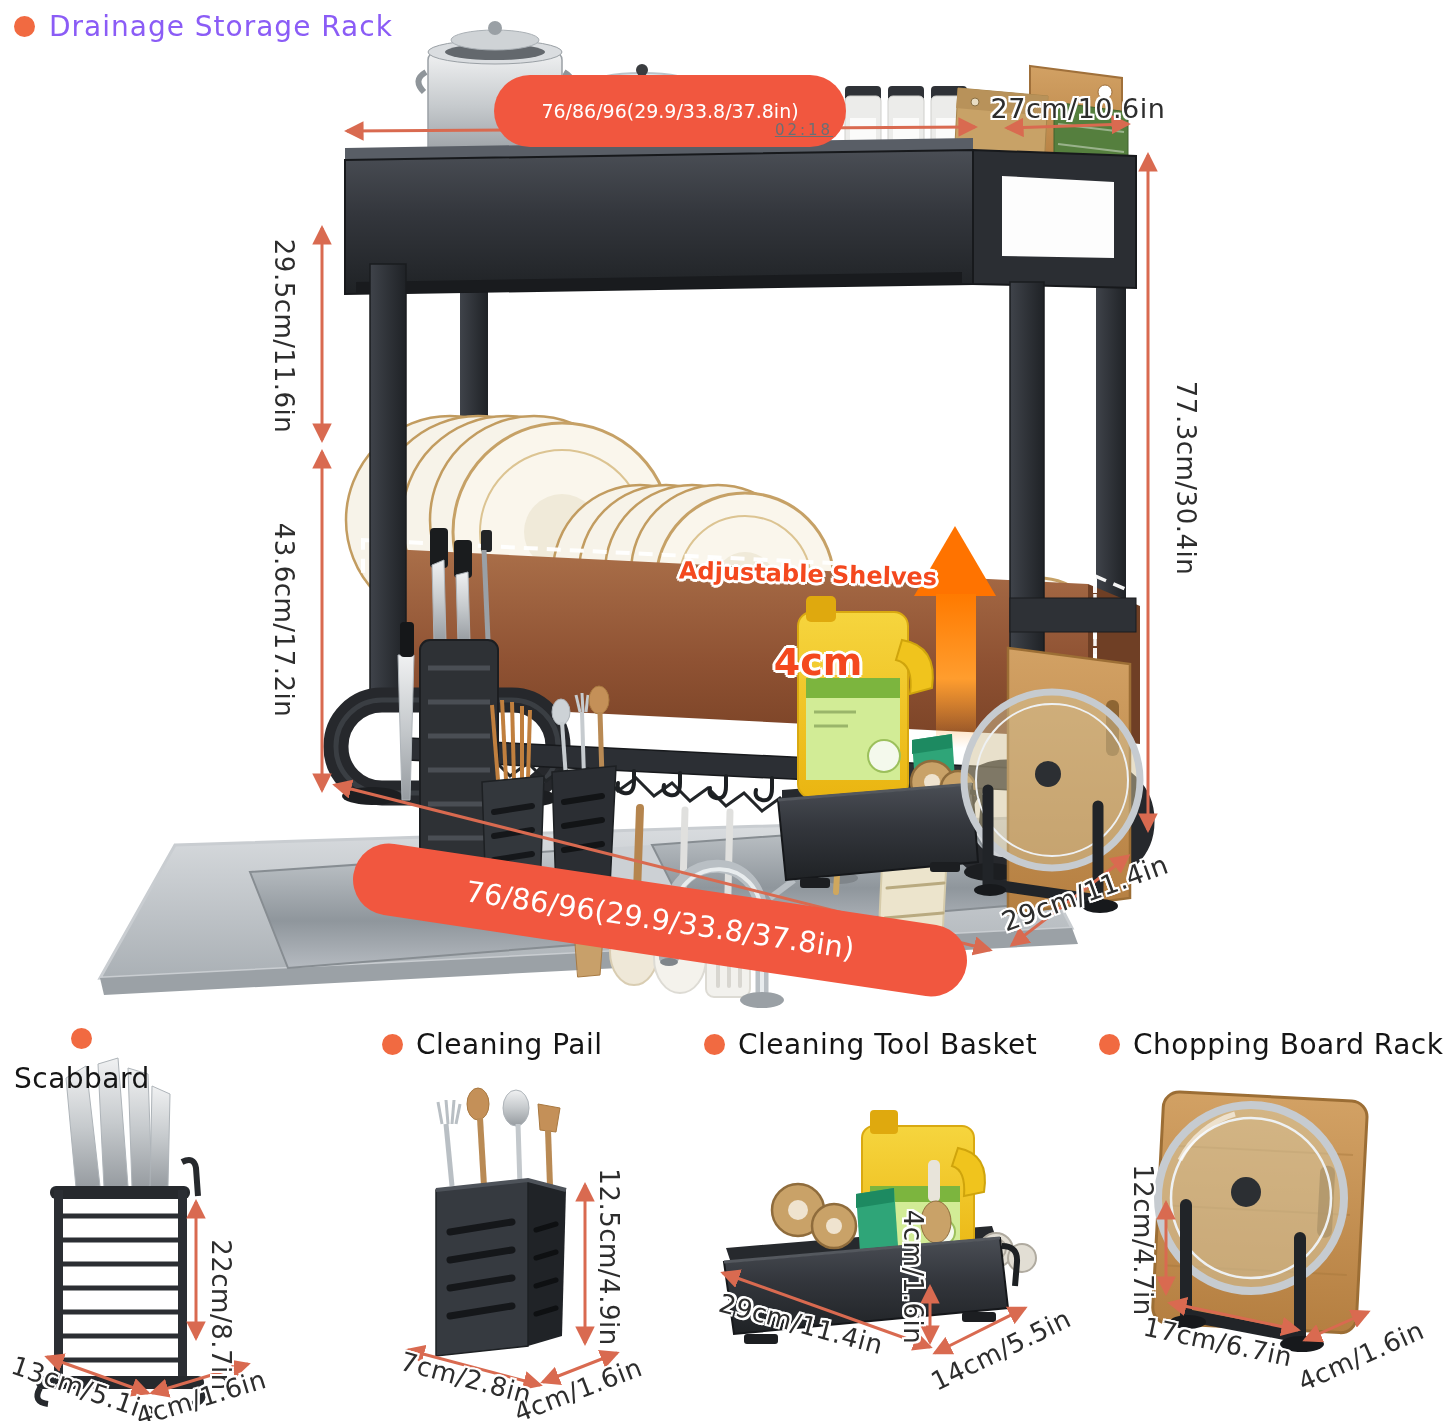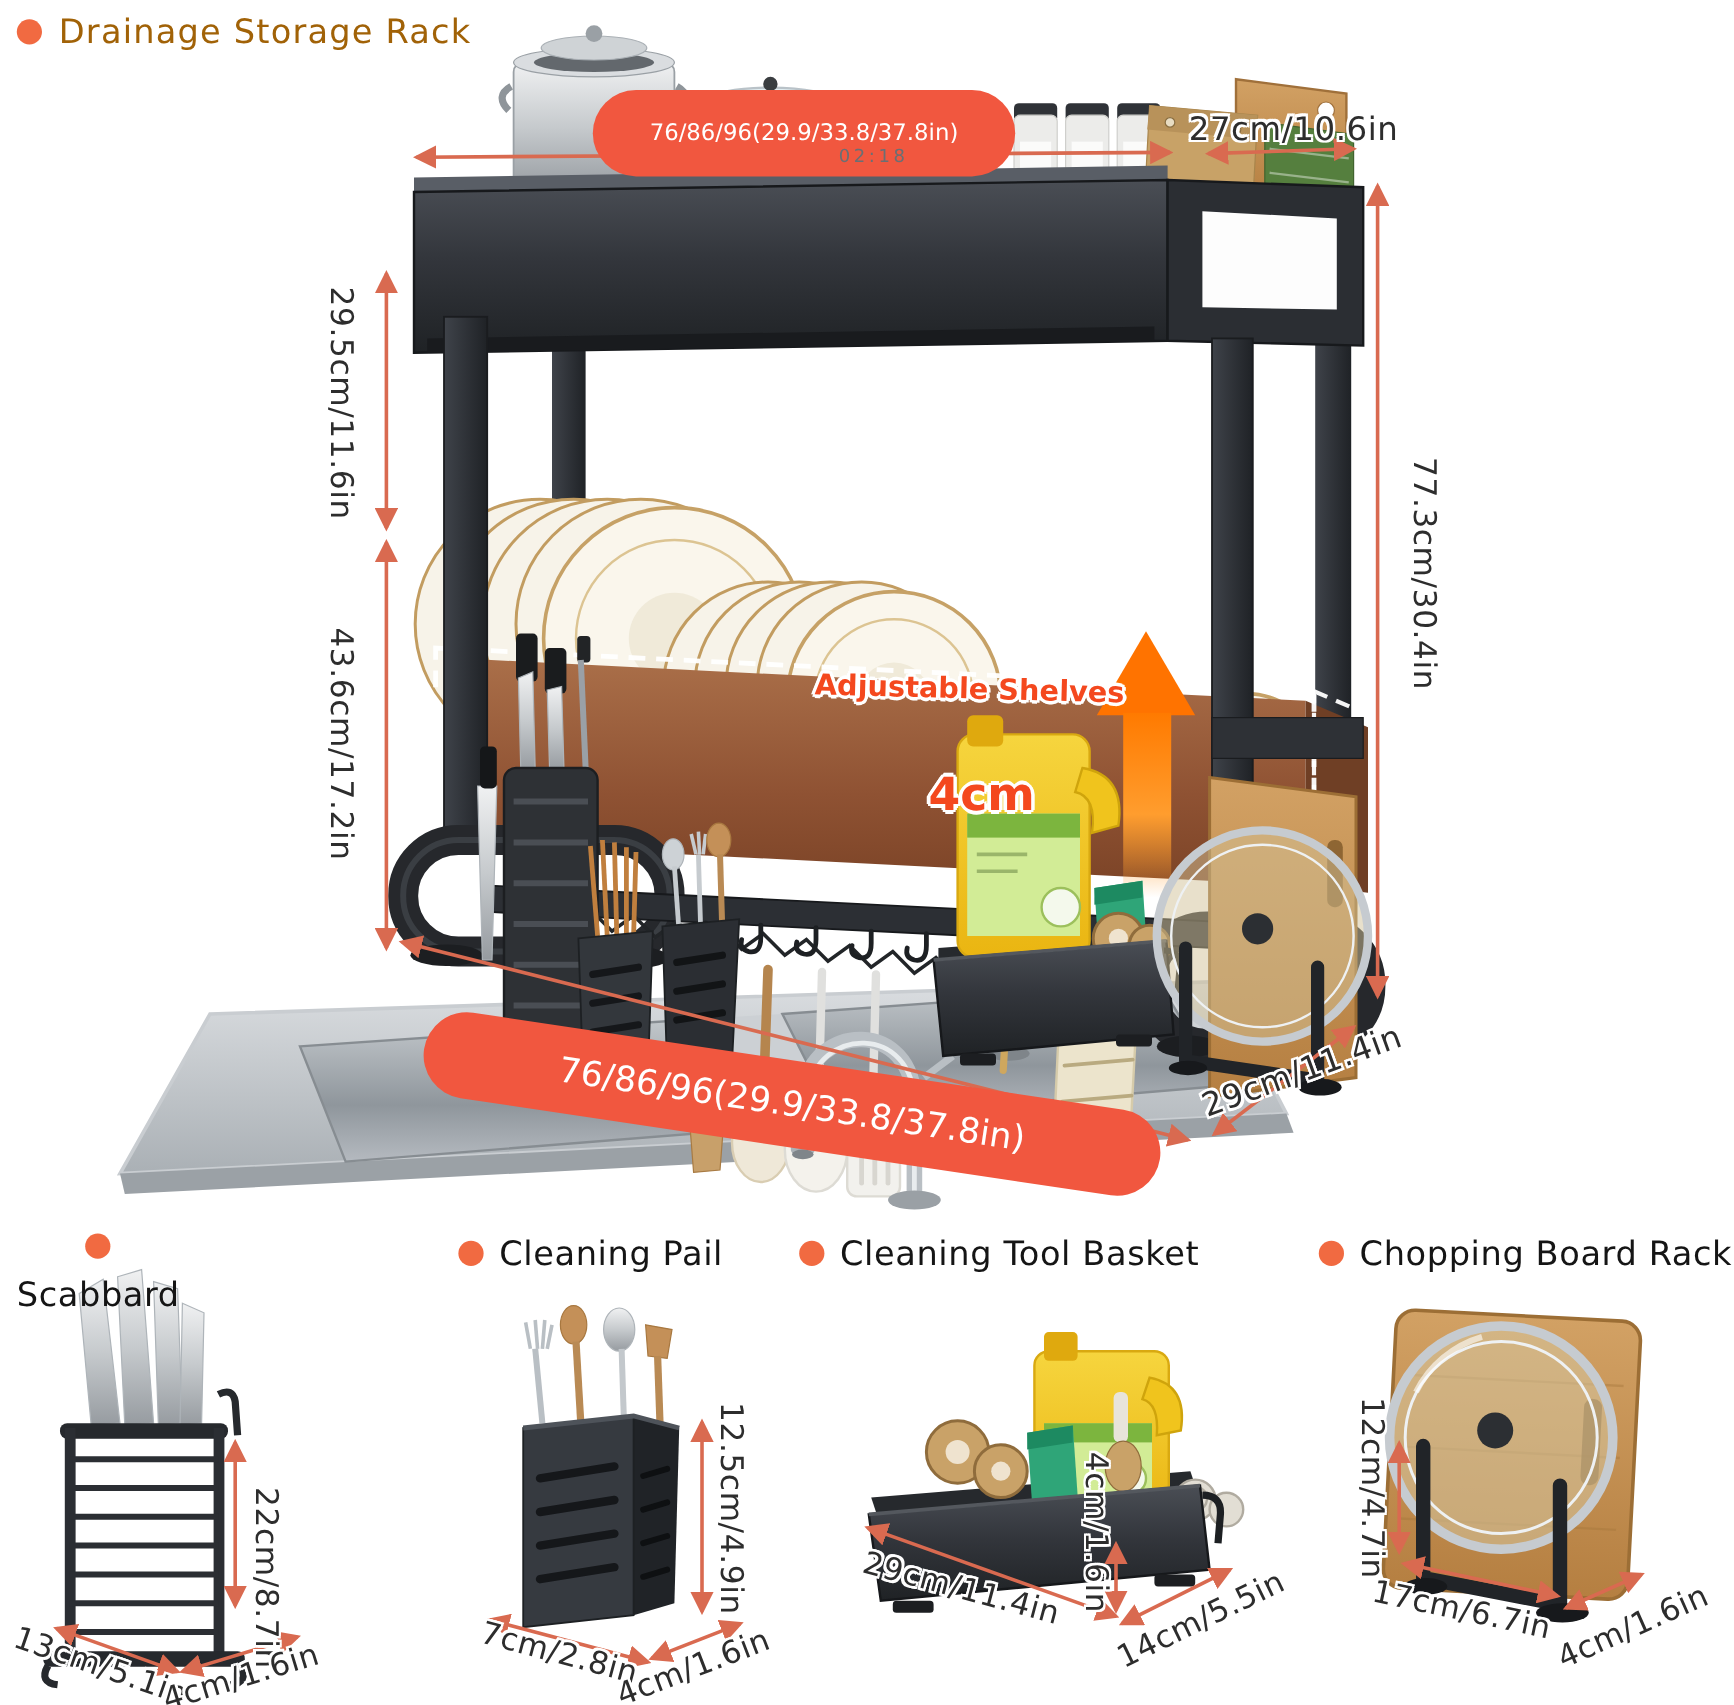--- a/index.html
+++ b/index.html
@@ -9,21 +9,21 @@
   }
   .art{position:absolute;left:0;top:0;width:1445px;height:1421px;}
   .lbl{position:absolute;white-space:nowrap;}
   .halo{
     text-shadow:-2px 0 0 #fff,2px 0 0 #fff,0 -2px 0 #fff,0 2px 0 #fff,
                 -2px -2px 0 #fff,2px 2px 0 #fff,-2px 2px 0 #fff,2px -2px 0 #fff;
   }
   .dim{font-size:26px;color:#2d2d2d;letter-spacing:.5px;}
   .ctr{transform:translate(-50%,-50%);}
   .title-row{display:flex;align-items:center;gap:14px;left:14px;top:10px;}
-  .title-text{font-size:28px;color:#a16207;letter-spacing:1px;}
+  .title-text{font-size:28px;color:#8b5cf6;letter-spacing:1px;}
   .bullet{width:21px;height:21px;border-radius:50%;background:#f16a41;flex:0 0 auto;}
   .pill{
     background:#f1573f;color:#fff;border-radius:999px;
     display:flex;align-items:center;justify-content:center;
     font-size:19px;letter-spacing:0;
   }
   .pill.big{font-size:29px;}
   .adj{color:#f4481e;font-weight:bold;
     text-shadow:-3px 0 0 #fff,3px 0 0 #fff,0 -3px 0 #fff,0 3px 0 #fff,
                 -2px -2px 0 #fff,2px 2px 0 #fff,-2px 2px 0 #fff,2px -2px 0 #fff;}
@@ -449,31 +449,31 @@
 <div class="lbl dim halo" style="left:1186px;top:478px;transform:translate(-50%,-50%) rotate(90deg);">77.3cm/30.4in</div>
 
 <div class="lbl adj" style="left:808px;top:574px;font-size:24px;transform:translate(-50%,-50%) rotate(1.5deg);">Adjustable Shelves</div>
 
 <div class="lbl adj ctr" style="left:818px;top:652px;font-size:38px;margin-top:10px;">4cm</div>
 
 <div class="lbl pill big" style="left:660px;top:920px;width:620px;height:72px;transform:translate(-50%,-50%) rotate(8.5deg);">76/86/96(29.9/33.8/37.8in)</div>
 
 <div class="lbl dim halo" style="left:1085px;top:893px;font-size:27px;transform:translate(-50%,-50%) rotate(-20deg);">29cm/11.4in</div>
 
-<div class="lbl clock ctr" style="left:728px;top:130px;">02:18</div>
+<div class="lbl clock ctr" style="left:804px;top:130px;text-decoration:underline;">02:18</div>
 
 <div class="acc-label" style="left:14px;flex-direction:column;">
   <span class="bullet"></span>
   <span class="txt">Scabbard</span>
 </div>
 <div class="acc-label" style="left:382px;">
   <span class="bullet"></span>
   <span class="txt">Cleaning Pail</span>
 </div>
-<div class="acc-label" style="left:666px;align-items:center;">
+<div class="acc-label" style="left:704px;align-items:center;">
   <span class="bullet"></span>
   <span class="txt">Cleaning Tool Basket</span>
 </div>
 <div class="acc-label" style="left:1099px;">
   <span class="bullet"></span>
   <span class="txt">Chopping Board Rack</span>
 </div>
 
 <div class="lbl dim halo" style="left:221px;top:1315px;transform:translate(-50%,-50%) rotate(90deg);">22cm/8.7in</div>
 <div class="lbl dim halo" style="left:84px;top:1389px;transform:translate(-50%,-50%) rotate(19deg);">13cm/5.1in</div>

